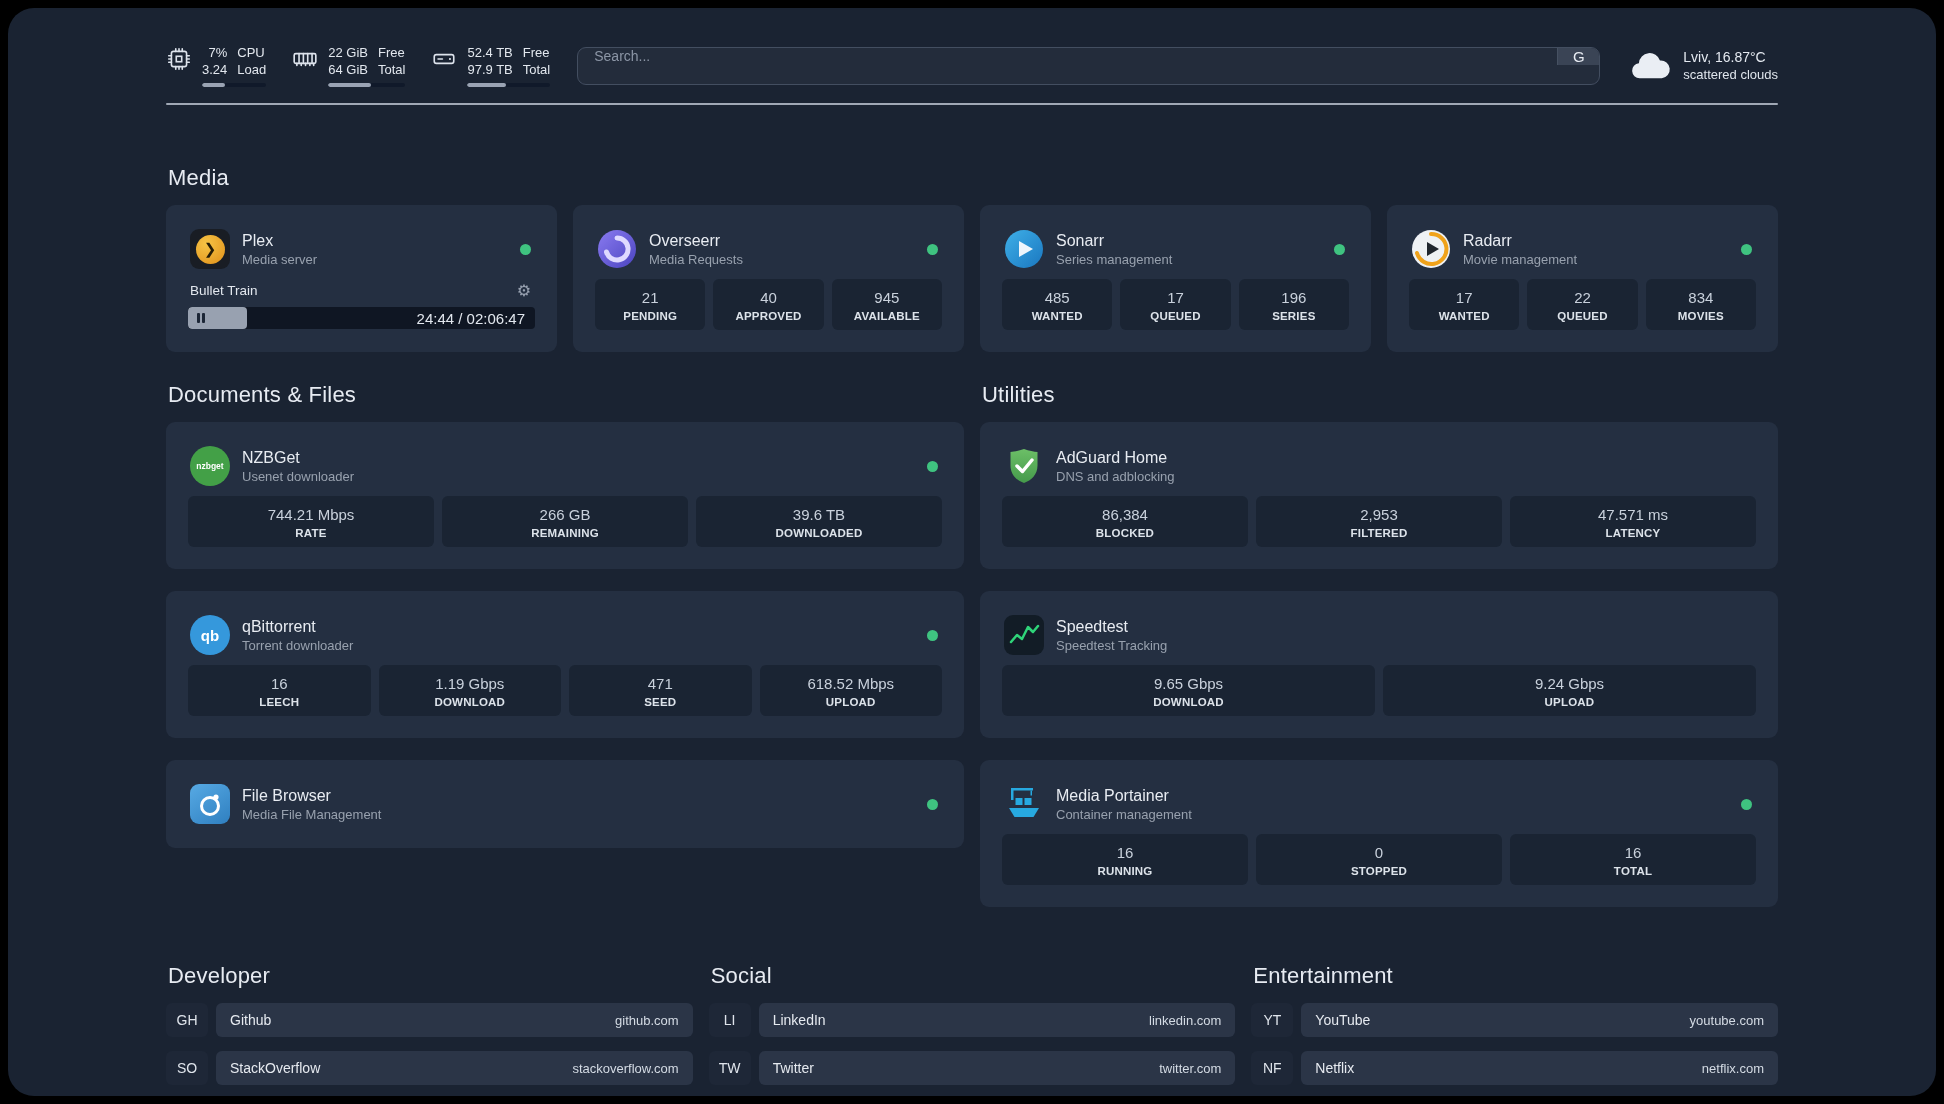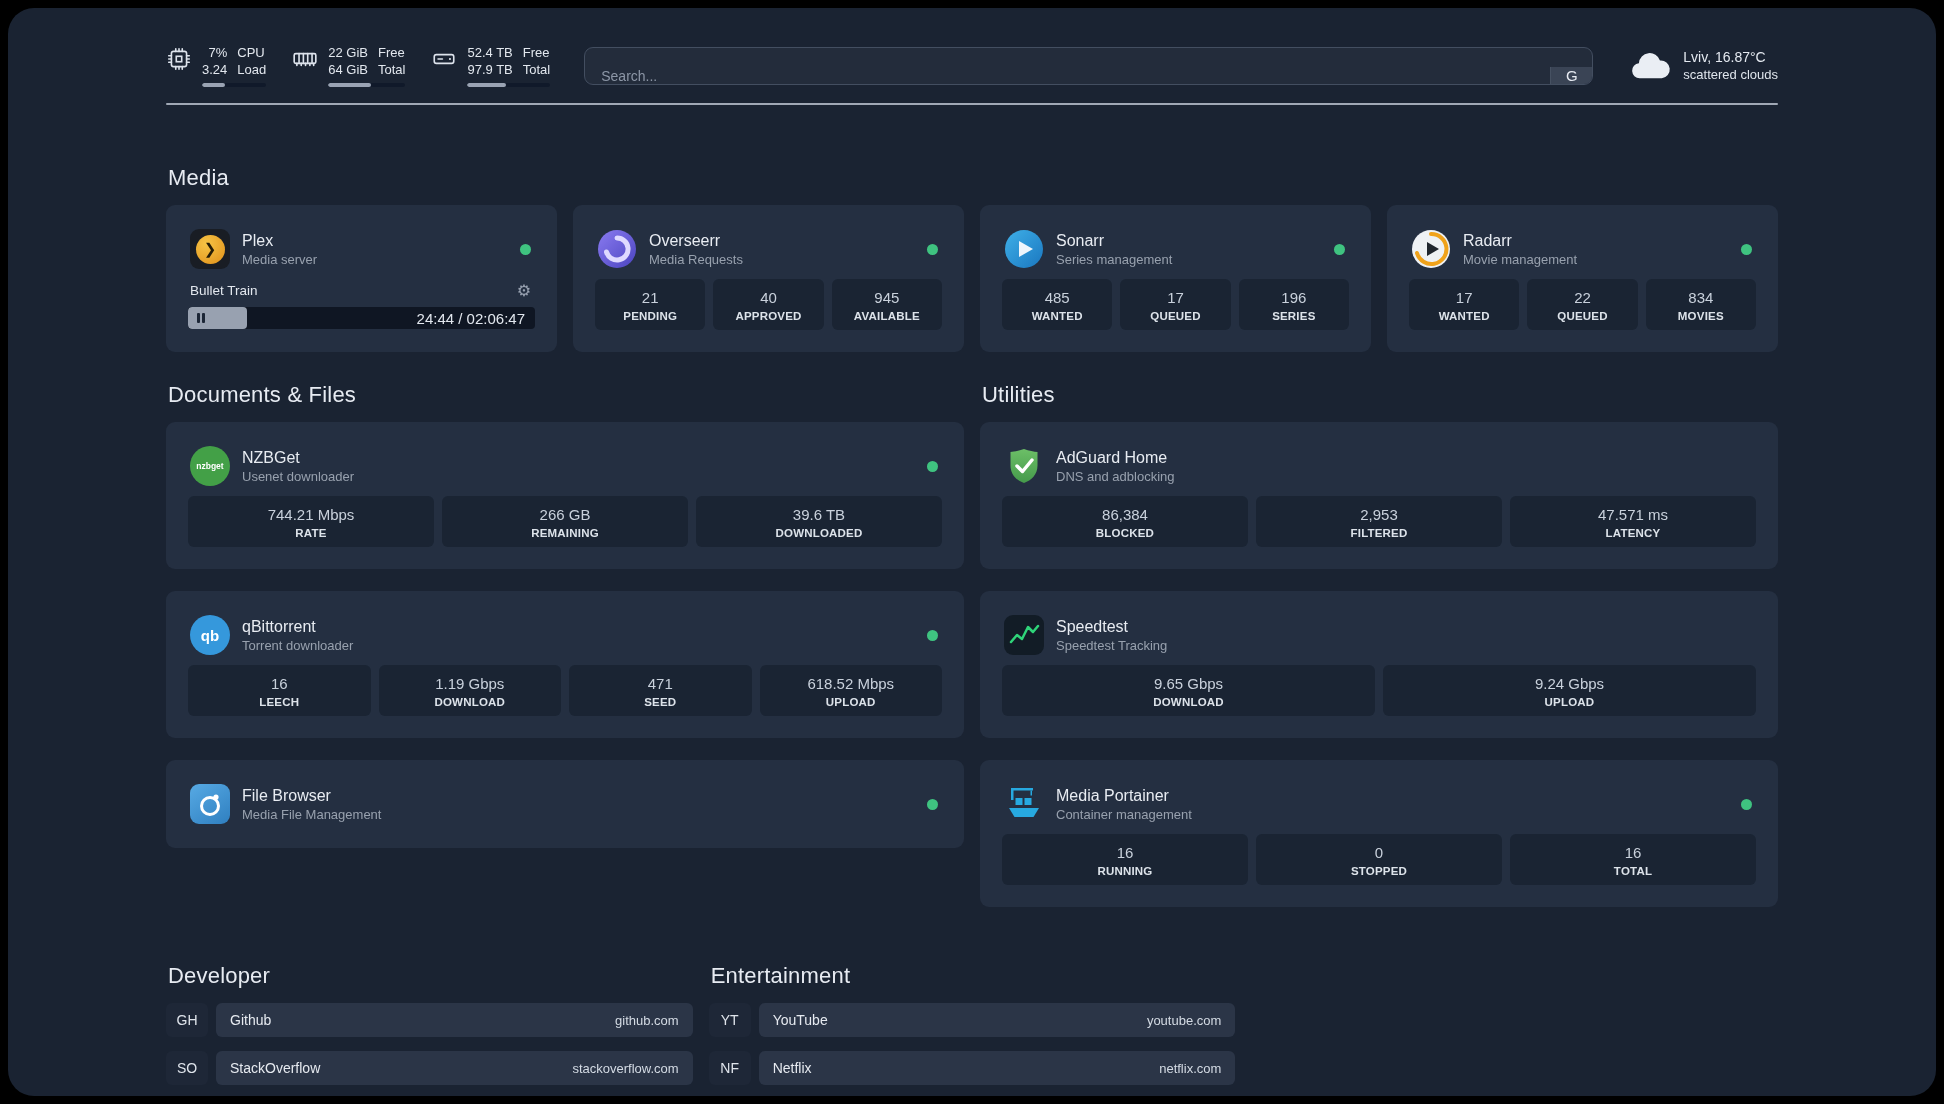--- a/index.html
+++ b/index.html
@@ -11,21 +11,21 @@
   .topbar { display: flex; align-items: center; gap: 26px; }
   .res { display: flex; align-items: flex-start; gap: 10px; }
   .res-icon { flex: 0 0 auto; margin-top: 2px; }
   .res-cols { display: flex; gap: 10px; }
   .rcol { display: flex; flex-direction: column; }
   .rcol span { font-size: 13px; line-height: 17px; color: #e2e7ee; white-space: nowrap; }
   .rcol.vals { align-items: flex-end; }
   .res-bar { margin-top: 5px; width: 100%; height: 4px; border-radius: 2px; background: #10192a; overflow: hidden; }
   .res-fill { height: 100%; background: #9aa3b3; border-radius: 2px; }
 
-  .search { flex: 1; display: flex; align-items: flex-end; height: 38px; background: #232c3b; border: 1px solid #434e60; border-radius: 9px; overflow: hidden; margin: 0 8px; }
+  .search { flex: 1; display: flex; align-items: flex-start; height: 38px; background: #232c3b; border: 1px solid #434e60; border-radius: 9px; overflow: hidden; margin: 0 1px; }
   .search-input { flex: 1; background: transparent; border: 0; outline: none; padding: 0 16px; color: #cfd6e0; font-size: 14px; font-family: inherit; }
   .search-input::placeholder { color: #8c96a6; }
   .g-btn { width: 42px; display: flex; align-items: center; justify-content: center; background: #3a4455; border-left: 1px solid #465162; color: #e7ebf2; font-size: 15px; cursor: pointer; }
 
   .weather { display: flex; align-items: center; gap: 10px; }
   .weather-text div { font-size: 14px; line-height: 18px; color: #e4e9f0; white-space: nowrap; }
   .weather-text div:last-child { font-size: 13px; color: #dfe5ec; }
 
   .divider { margin-top: 16px; height: 2px; background: rgba(205,214,226,0.75); border-radius: 1px; }
 
@@ -522,20 +522,37 @@
         </div>
         <div class="bm-row">
           <div class="bm-abbr">DT</div>
           <div class="bm-main">
             <span class="bm-name">DEV</span>
             <span class="bm-url">dev.to</span>
           </div>
         </div>
       </div>
 
+      <div class="bm-col">
+        <h2 class="sec-title">Social</h2>
+        <div class="bm-row">
+          <div class="bm-abbr">LI</div>
+          <div class="bm-main">
+            <span class="bm-name">LinkedIn</span>
+            <span class="bm-url">linkedin.com</span>
+          </div>
+        </div>
+        <div class="bm-row">
+          <div class="bm-abbr">TW</div>
+          <div class="bm-main">
+            <span class="bm-name">Twitter</span>
+            <span class="bm-url">twitter.com</span>
+          </div>
+        </div>
+      </div>
 
       <div class="bm-col">
         <h2 class="sec-title">Entertainment</h2>
         <div class="bm-row">
           <div class="bm-abbr">YT</div>
           <div class="bm-main">
             <span class="bm-name">YouTube</span>
             <span class="bm-url">youtube.com</span>
           </div>
         </div>

